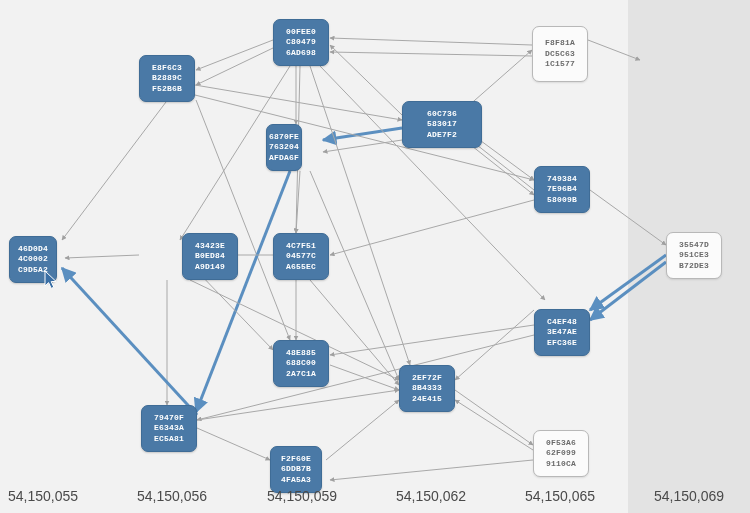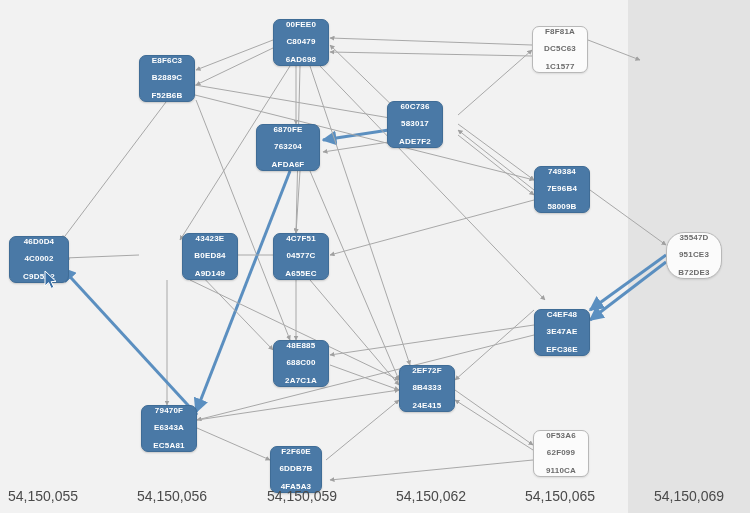--- a/index.html
+++ b/index.html
@@ -53,22 +53,22 @@
     width: 750px; height: 513px;
     pointer-events: none;
   }
   .node {
     position: absolute;
     box-sizing: border-box;
     border-radius: 7px;
     display: flex;
     flex-direction: column;
     align-items: center;
-    justify-content: space-between;
-    font-family: Liberation Sans, sans-serif;
+    justify-content: center;
+    font-family: Liberation Mono, monospace;
     font-size: 8px;
     font-weight: bold;
     line-height: 10.5px;
     letter-spacing: 0.2px;
     white-space: pre;
   }
   .node.blue {
     background: #4a79a6;
     border: 1px solid #3f6c96;
     color: #ffffff;
@@ -167,28 +167,28 @@
         <line x1="330" y1="365" x2="399" y2="390" stroke="#a8a8a8" stroke-width="1" marker-end="url(#arrow-gray)"></line>
         <line x1="455" y1="390" x2="533" y2="445" stroke="#a8a8a8" stroke-width="1" marker-end="url(#arrow-gray)"></line>
         <line x1="533" y1="450" x2="455" y2="400" stroke="#a8a8a8" stroke-width="1" marker-end="url(#arrow-gray)"></line>
         <line x1="533" y1="460" x2="330" y2="480" stroke="#a8a8a8" stroke-width="1" marker-end="url(#arrow-gray)"></line>
       </g>
   </svg>
 
   <div id="node-layer">
       <div class="node blue" style="left: 273px; top: 19px; width: 56px; height: 47px;"><span class="node-line">00FEE0</span><span class="node-line">C80479</span><span class="node-line">6AD698</span></div>
       <div class="node blue" style="left: 139px; top: 55px; width: 56px; height: 47px;"><span class="node-line">E8F6C3</span><span class="node-line">B2889C</span><span class="node-line">F52B6B</span></div>
-      <div class="node white" style="left: 532px; top: 26px; width: 56px; height: 47px;"><span class="node-line">F8F81A</span><span class="node-line">DC5C63</span><span class="node-line">1C1577</span></div>
-      <div class="node blue" style="left: 387px; top: 101px; width: 56px; height: 47px;"><span class="node-line">60C736</span><span class="node-line">583017</span><span class="node-line">ADE7F2</span></div>
-      <div class="node blue" style="left: 256px; top: 124px; width: 64px; height: 47px;"><span class="node-line">6870FE</span><span class="node-line">763204</span><span class="node-line">AFDA6F</span></div>
+      <div class="node white" style="left: 532px; top: 26px; width: 56px; height: 56px;"><span class="node-line">F8F81A</span><span class="node-line">DC5C63</span><span class="node-line">1C1577</span></div>
+      <div class="node blue" style="left: 402px; top: 101px; width: 80px; height: 47px;"><span class="node-line">60C736</span><span class="node-line">583017</span><span class="node-line">ADE7F2</span></div>
+      <div class="node blue" style="left: 266px; top: 124px; width: 36px; height: 47px;"><span class="node-line">6870FE</span><span class="node-line">763204</span><span class="node-line">AFDA6F</span></div>
       <div class="node blue" style="left: 534px; top: 166px; width: 56px; height: 47px;"><span class="node-line">749384</span><span class="node-line">7E96B4</span><span class="node-line">58009B</span></div>
-      <div class="node blue" style="left: 9px; top: 236px; width: 60px; height: 47px;"><span class="node-line">46D0D4</span><span class="node-line">4C0002</span><span class="node-line">C9D5A2</span></div>
+      <div class="node blue" style="left: 9px; top: 236px; width: 48px; height: 47px;"><span class="node-line">46D0D4</span><span class="node-line">4C0002</span><span class="node-line">C9D5A2</span></div>
       <div class="node blue" style="left: 139px; top: 233px; width: 56px; height: 47px; margin-left: 43px;"><span class="node-line">43423E</span><span class="node-line">B0ED84</span><span class="node-line">A9D149</span></div>
       <div class="node blue" style="left: 273px; top: 233px; width: 56px; height: 47px;"><span class="node-line">4C7F51</span><span class="node-line">04577C</span><span class="node-line">A655EC</span></div>
-      <div class="node white" style="left: 666px; top: 232px; width: 56px; height: 47px; border-radius: 18px;"><span class="node-line">35547D</span><span class="node-line">951CE3</span><span class="node-line">B72DE3</span></div>
+      <div class="node white" style="left: 666px; top: 232px; width: 56px; height: 47px;"><span class="node-line">35547D</span><span class="node-line">951CE3</span><span class="node-line">B72DE3</span></div>
       <div class="node blue" style="left: 534px; top: 309px; width: 56px; height: 47px;"><span class="node-line">C4EF48</span><span class="node-line">3E47AE</span><span class="node-line">EFC36E</span></div>
       <div class="node blue" style="left: 273px; top: 340px; width: 56px; height: 47px;"><span class="node-line">48E885</span><span class="node-line">688C00</span><span class="node-line">2A7C1A</span></div>
       <div class="node blue" style="left: 399px; top: 365px; width: 56px; height: 47px;"><span class="node-line">2EF72F</span><span class="node-line">8B4333</span><span class="node-line">24E415</span></div>
       <div class="node blue" style="left: 141px; top: 405px; width: 56px; height: 47px;"><span class="node-line">79470F</span><span class="node-line">E6343A</span><span class="node-line">EC5A81</span></div>
       <div class="node white" style="left: 533px; top: 430px; width: 56px; height: 47px;"><span class="node-line">0F53A6</span><span class="node-line">62F099</span><span class="node-line">9110CA</span></div>
       <div class="node blue" style="left: 270px; top: 446px; width: 52px; height: 47px;"><span class="node-line">F2F60E</span><span class="node-line">6DDB7B</span><span class="node-line">4FA5A3</span></div>
     </div>
 
   <div id="axis-layer">
       <div class="axis-label" style="left: 43px;">54,150,055</div>

